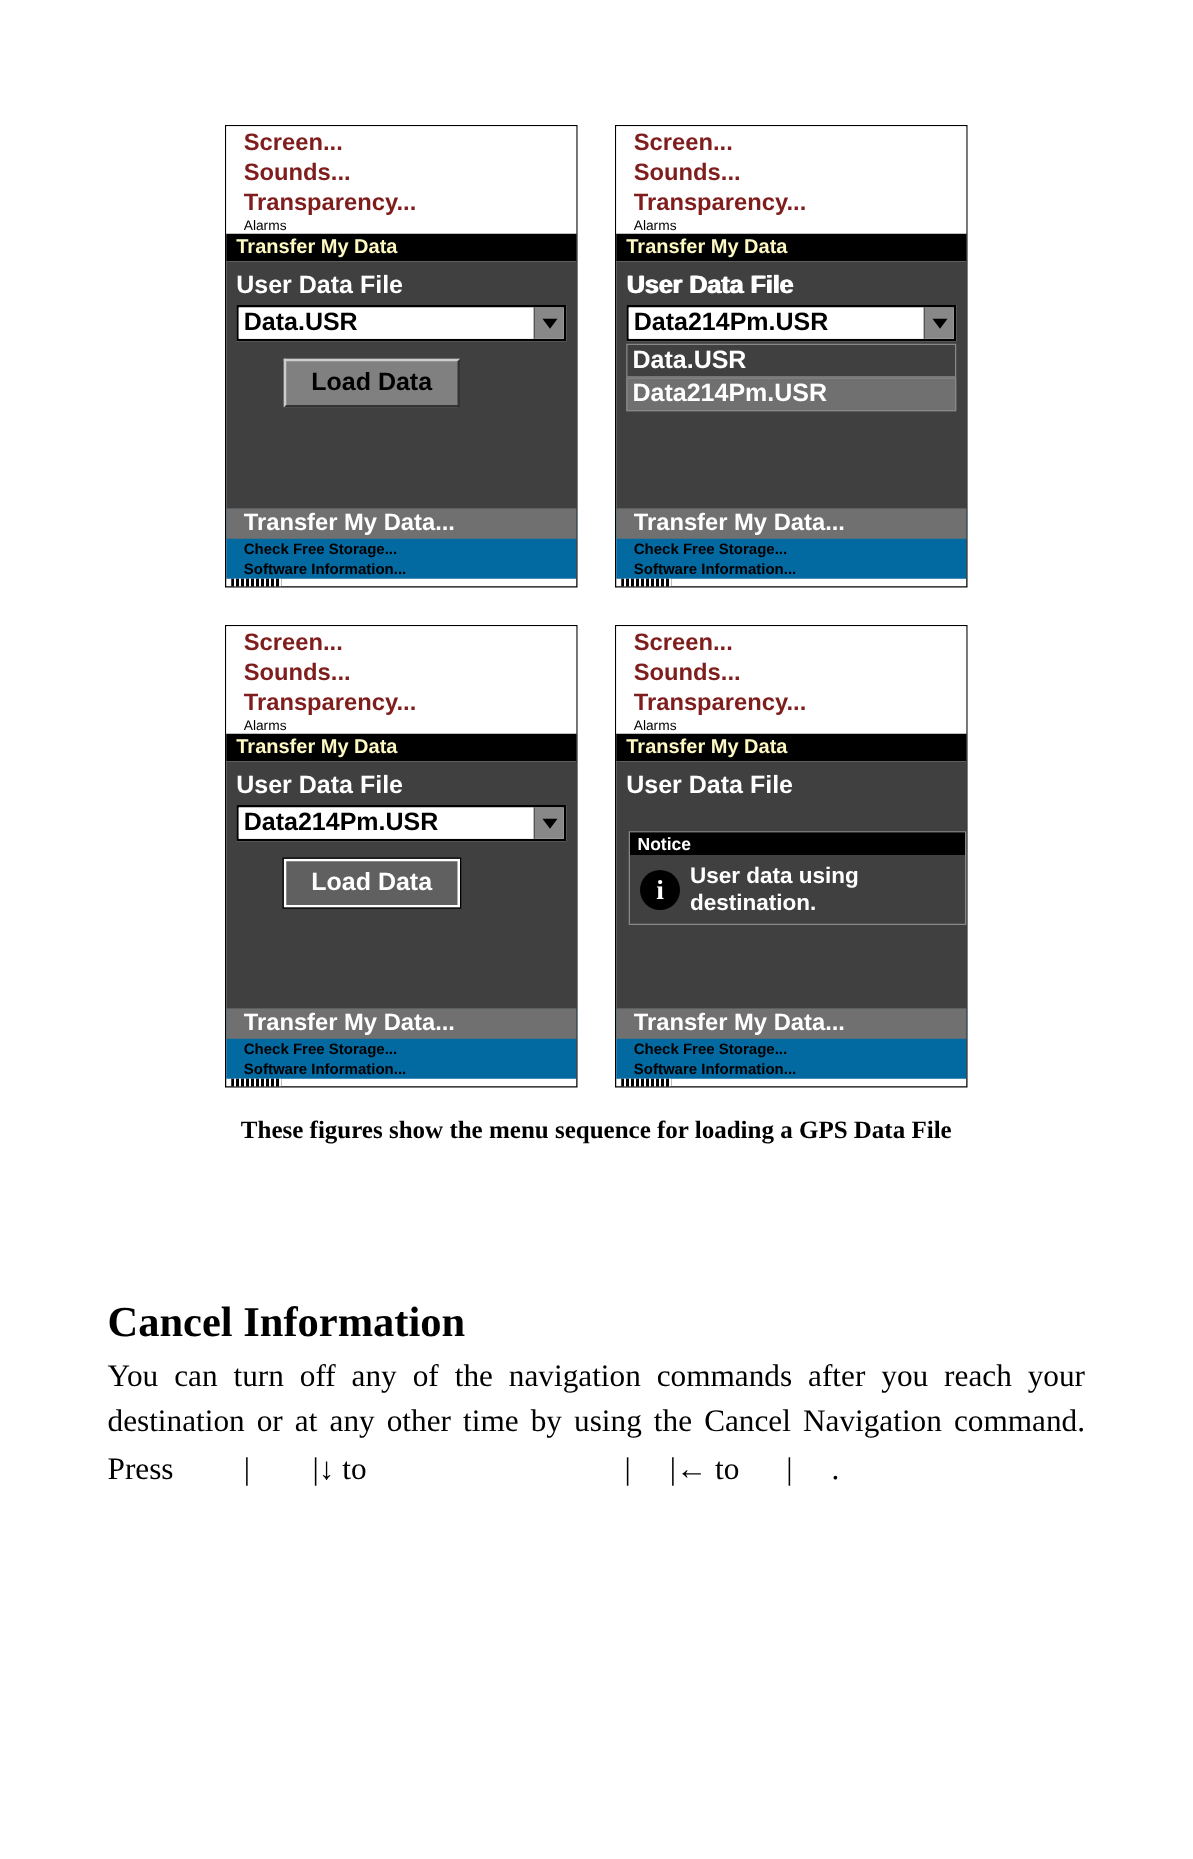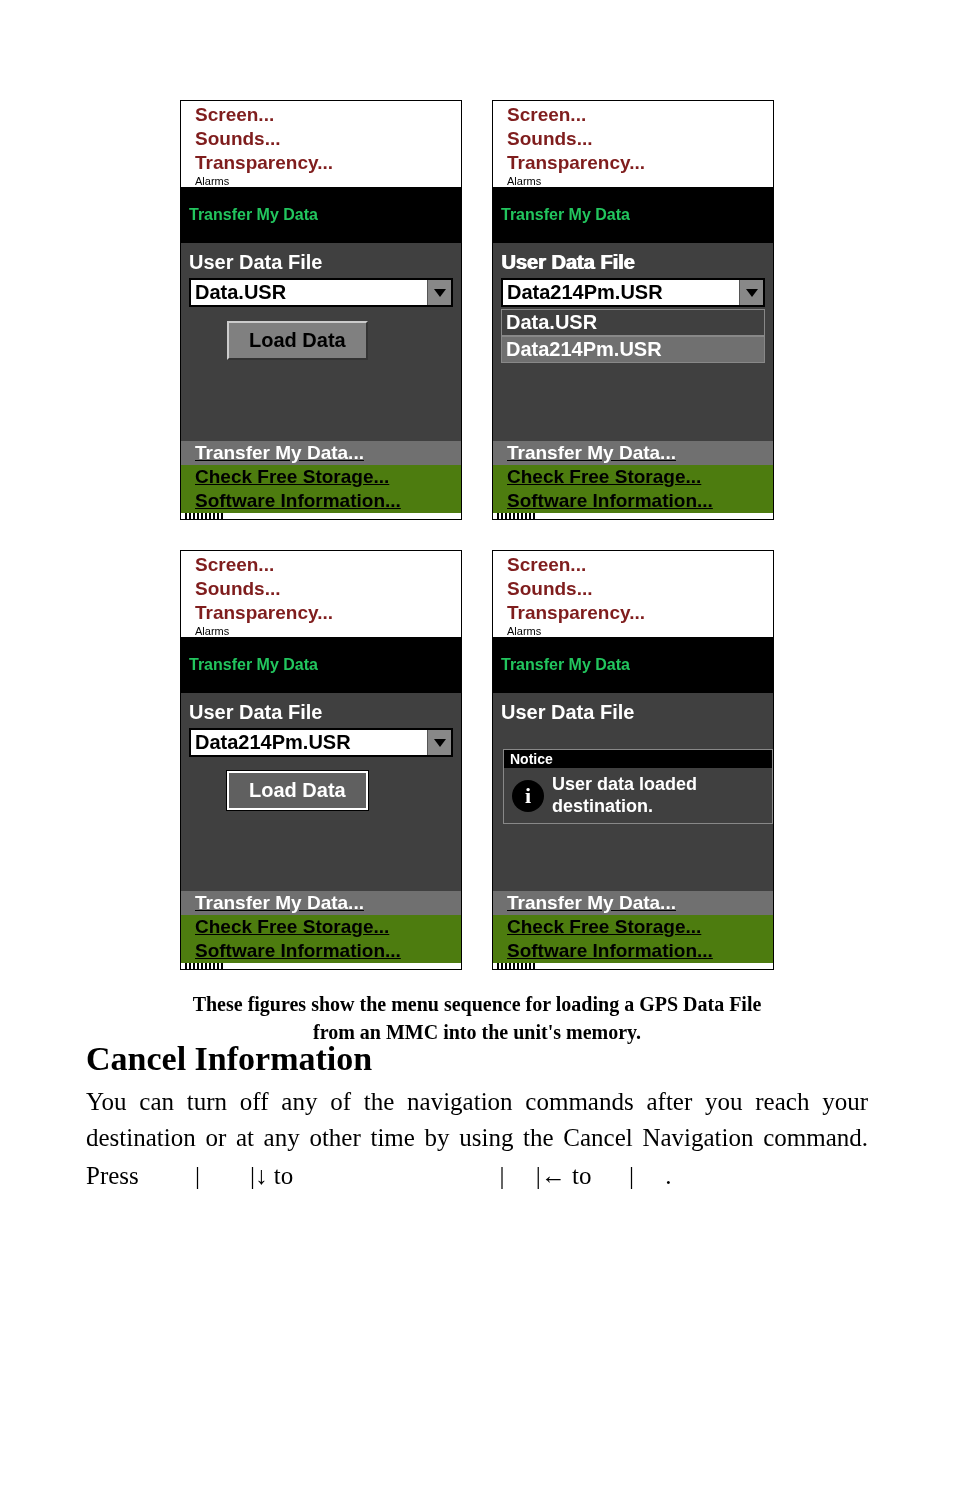--- a/index.html
+++ b/index.html
@@ -36,22 +36,22 @@
     .menu-item-cut {
       padding: 0 14px;
       font-size: 11px;
       color: #000;
       height: 10px;
       overflow: hidden;
       font-weight: normal;
     }
     .header-bar {
       background: #000;
-      color: #22c55e;
-      padding: 19px 8px;
+      color: #fef9c3;
+      padding: 2px 8px;
       font-size: 16px;
       font-weight: bold;
       font-family: Arial, sans-serif;
     }
     .dark-section {
       background: #404040;
       padding: 6px 8px 10px 8px;
       min-height: 198px;
       position: relative;
     }
@@ -135,26 +135,25 @@
     }
     .option-item-sel {
       background: #707070;
       color: #fff;
       font-size: 20px;
       font-weight: bold;
       padding: 1px 4px;
       border: 1px solid #888;
     }
     .bottom-list {
-      background: #4d7c0f;
-      text-decoration: underline;
+      background: #0369a1;
     }
     .bottom-item {
       padding: 1px 14px;
-      font-size: 19px;
+      font-size: 12px;
       font-weight: bold;
       color: #000;
     }
     .bottom-item-sel {
       padding: 1px 14px;
       font-size: 19px;
       font-weight: bold;
       color: #fff;
       background: #707070;
     }
@@ -331,38 +330,37 @@
         <div class="menu-item-cut">Alarms</div>
       </div>
       <div class="header-bar">Transfer My Data</div>
       <div class="dark-section">
         <div class="dark-label">User Data File</div>
         <div class="notice-box">
           <div class="notice-header">Notice</div>
           <div class="notice-body">
             <div class="info-icon">i</div>
             <div class="notice-text">
-              <span>User data loaded</span><br>
+              <span>User data using</span><br>
               <span>destination.</span>
             </div>
           </div>
         </div>
       </div>
       <div class="bottom-list">
         <div class="bottom-item-sel">Transfer My Data...</div>
         <div class="bottom-item">Check Free Storage...</div>
         <div class="bottom-item">Software Information...</div>
       </div>
       <div class="scrollhint"></div>
     </div>
   </div>
 
   <div class="caption">
     <span>These figures show the menu sequence for loading a GPS Data File</span><br>
-    <span>from an MMC into the unit's memory.</span>
   </div>
 </div>
 
 <div class="section-heading">Cancel Information</div>
 
 <div class="body-text">
   <span>You can turn off any of the navigation commands after you reach your destination or at any other time by using the Cancel Navigation command. Press </span>
   &nbsp;&nbsp;&nbsp;&nbsp;&nbsp;&nbsp;&nbsp;&nbsp;|&nbsp;&nbsp;&nbsp;&nbsp;&nbsp;&nbsp;&nbsp;&nbsp;|<span class="sym">↓</span> <span>to</span>
   &nbsp;&nbsp;&nbsp;&nbsp;&nbsp;&nbsp;&nbsp;&nbsp;&nbsp;&nbsp;&nbsp;&nbsp;&nbsp;&nbsp;&nbsp;&nbsp;&nbsp;&nbsp;&nbsp;&nbsp;&nbsp;&nbsp;&nbsp;&nbsp;&nbsp;&nbsp;&nbsp;&nbsp;&nbsp;&nbsp;&nbsp;&nbsp;|&nbsp;&nbsp;&nbsp;&nbsp;&nbsp;|<span class="sym">←</span> <span>to</span>
   &nbsp;&nbsp;&nbsp;&nbsp;&nbsp;|&nbsp;&nbsp;&nbsp;&nbsp;&nbsp;<span>.</span>

